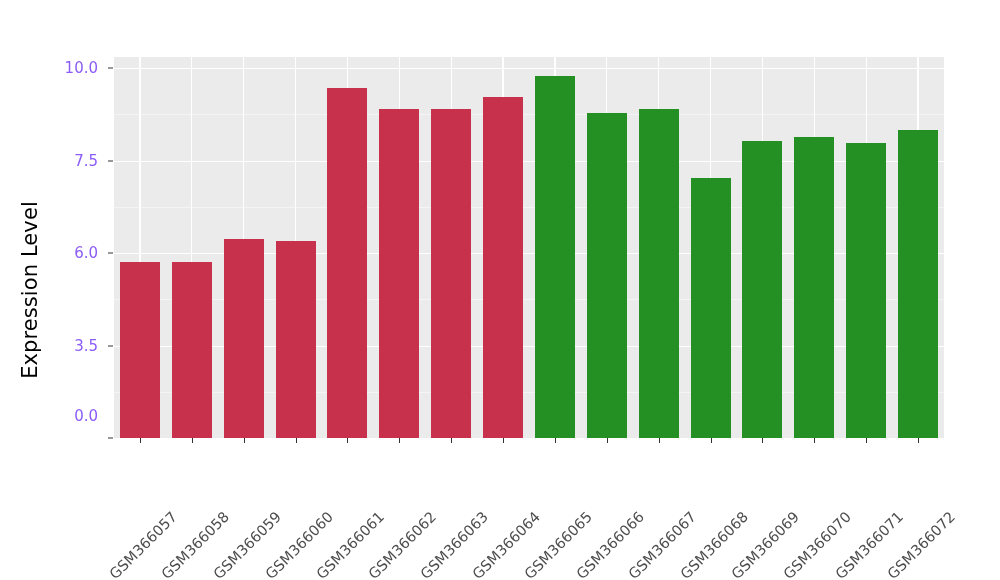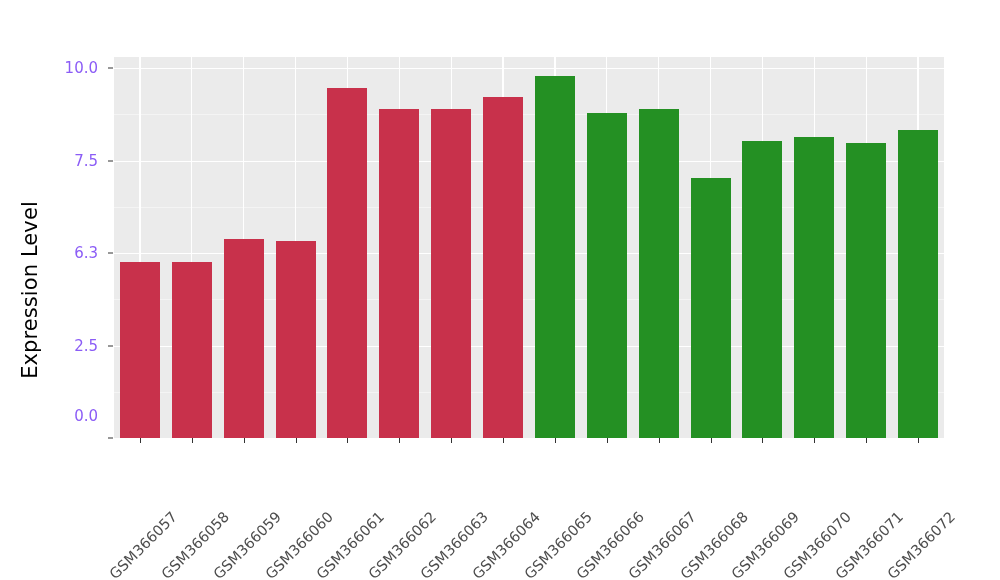--- a/index.html
+++ b/index.html
@@ -137,23 +137,23 @@
 </head>
 <body>
 
 <div id="chart-root">
 
   <div id="y-axis-title">Expression Level</div>
 
   <div id="y-tick-labels">
       <div class="y-tick-label" style="top: 416px;">0.0</div>
       <div class="y-tick-mark" style="top: 438px; left: 46px;"></div>
-      <div class="y-tick-label" style="top: 345.524px;">2.5</div>
+      <div class="y-tick-label" style="top: 345.524px;">3.5</div>
       <div class="y-tick-mark" style="top: 345.524px; left: 46px;"></div>
-      <div class="y-tick-label" style="top: 253.049px;">6.3</div>
+      <div class="y-tick-label" style="top: 253.049px;">6.0</div>
       <div class="y-tick-mark" style="top: 253.049px; left: 46px;"></div>
       <div class="y-tick-label" style="top: 160.573px;">7.5</div>
       <div class="y-tick-mark" style="top: 160.573px; left: 46px;"></div>
       <div class="y-tick-label" style="top: 68.0971px;">10.0</div>
       <div class="y-tick-mark" style="top: 68.0971px; left: 46px;"></div>
     </div>
 
   <div id="plot-panel">
       <div class="grid-h-minor" style="top: 334.762px;"></div>
       <div class="grid-h-major" style="top: 288.524px;"></div>

